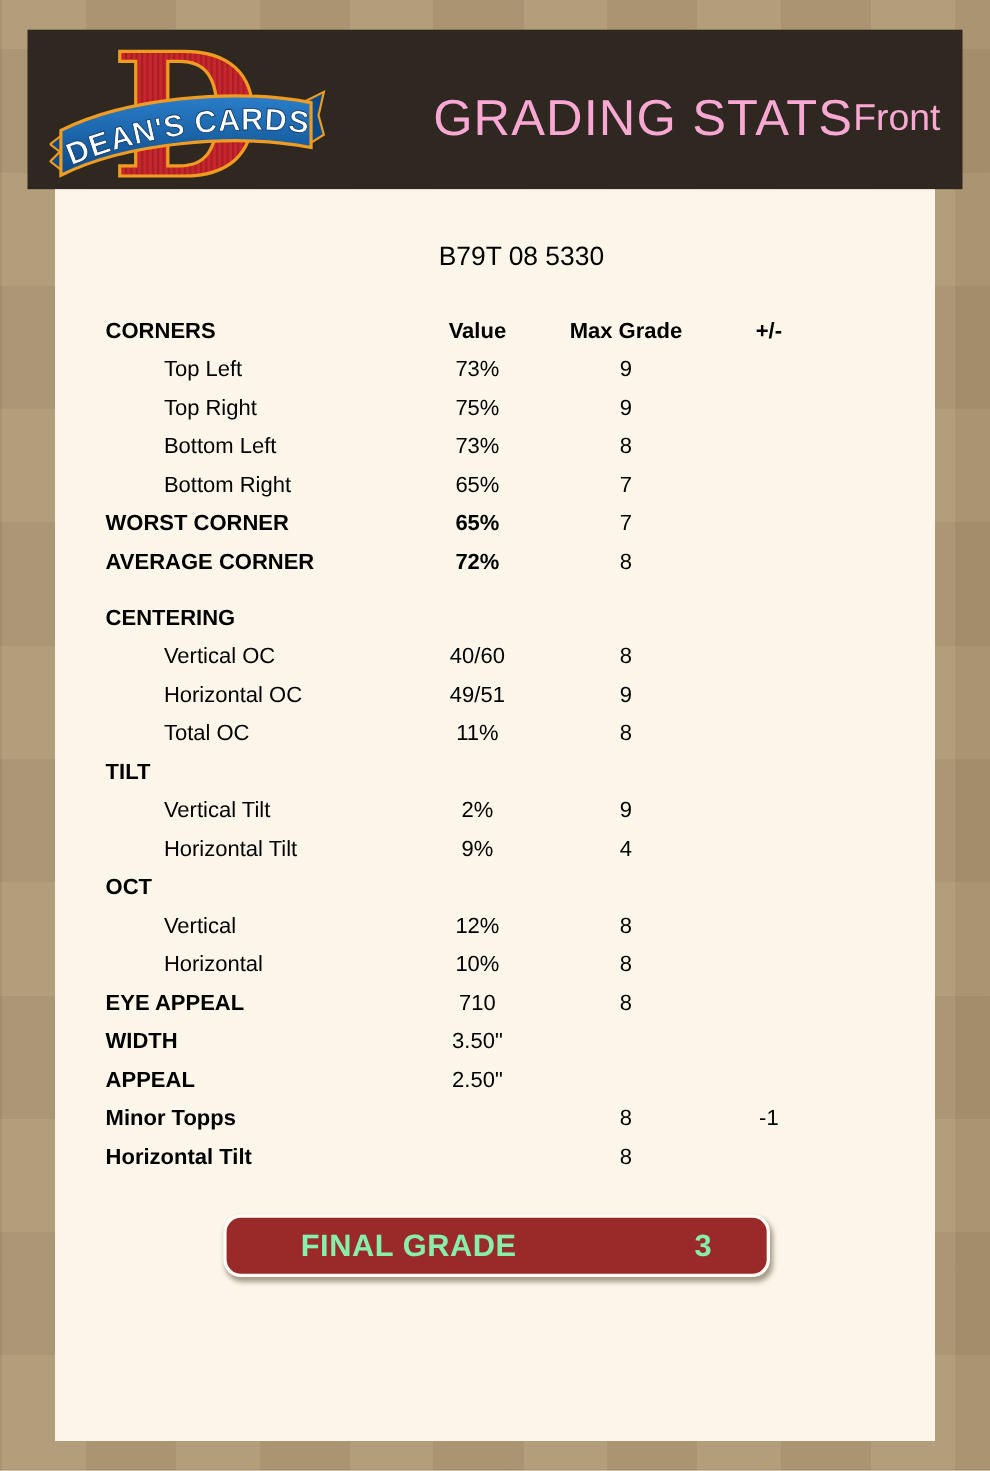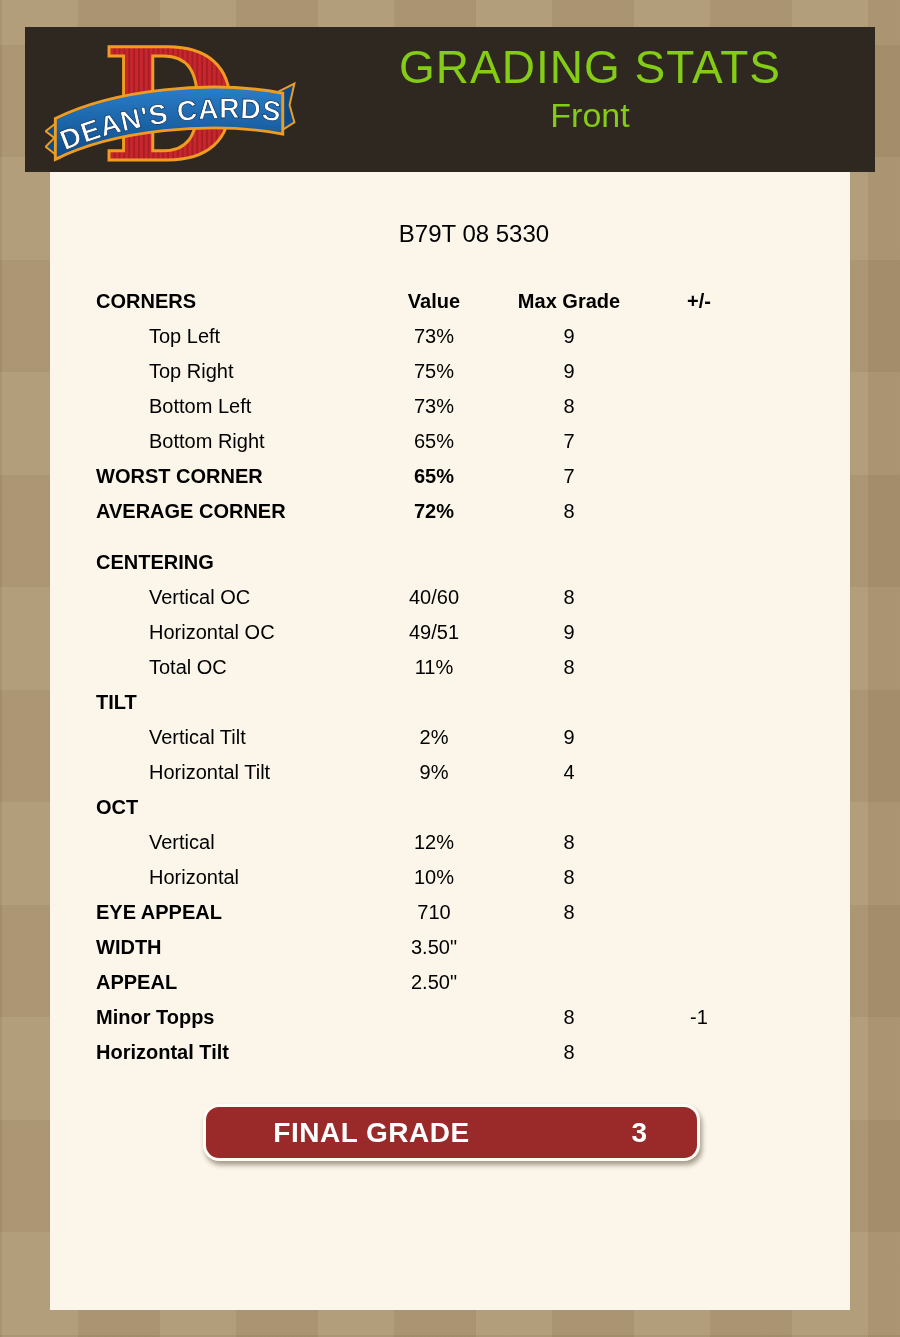--- a/index.html
+++ b/index.html
@@ -20,23 +20,23 @@
   
   .header{
     position:absolute;left:25px;top:27px;width:850px;height:145px;
     background:#2f2821;
   }
   .logo{
     position:absolute;left:20px;top:6px;width:252px;height:138px;
   }
   .header-titles{
     position:absolute;left:300px;right:20px;top:0;height:100%;
-    display:flex;flex-direction:column;align-items:center;justify-content:flex-start;
+    display:flex;flex-direction:row;align-items:center;justify-content:flex-end;
     padding-top:14px;box-sizing:border-box;
-    color:#84cc16;
+    color:#f9a8d4;
   }
   .header-main-title{
     font-size:46px;line-height:52px;letter-spacing:1px;font-weight:400;
   }
   .header-sub-title{
     font-size:34px;line-height:44px;font-weight:400;
   }
   
   .panel{
     position:absolute;left:50px;top:172px;width:800px;height:1138px;
@@ -76,21 +76,21 @@
   
   .final-grade{
     position:relative;
     margin:34px 0 0 153px;
     width:497px;height:57px;
     background:#9a2a2a;
     border:3px solid #fffdf5;
     border-radius:16px;
     box-sizing:border-box;
     box-shadow:2px 4px 5px rgba(60,45,25,0.45);
-    color:#ffffff;
+    color:#86efac;
   }
   .final-grade-label{
     position:absolute;left:0;right:160px;top:0;bottom:0;
     text-align:center;line-height:51px;
     font-size:28px;font-weight:700;letter-spacing:0.5px;
   }
   .final-grade-value{
     position:absolute;right:50px;top:0;bottom:0;
     line-height:51px;
     font-size:28px;font-weight:700;

